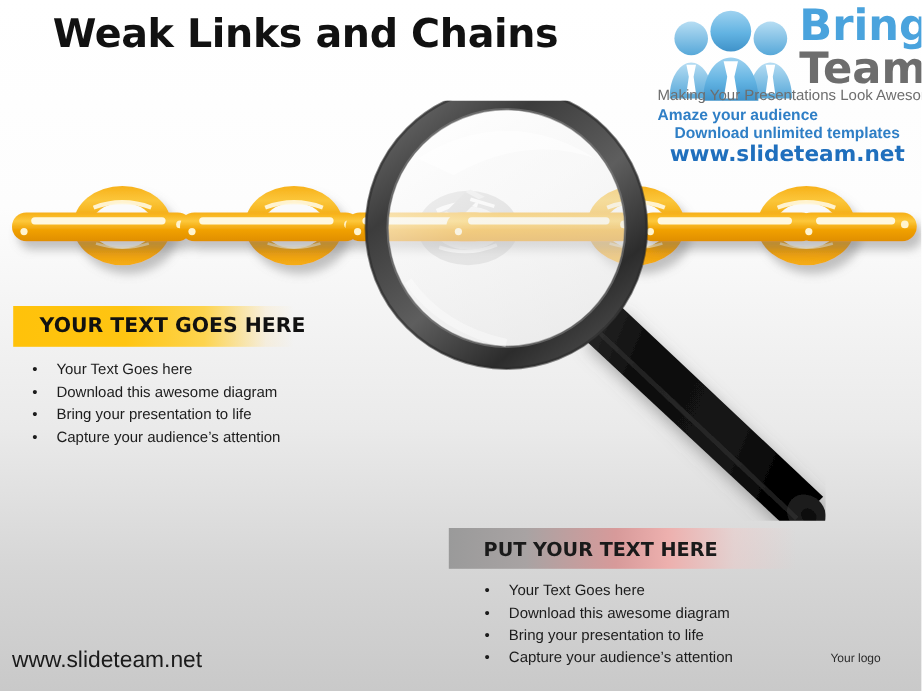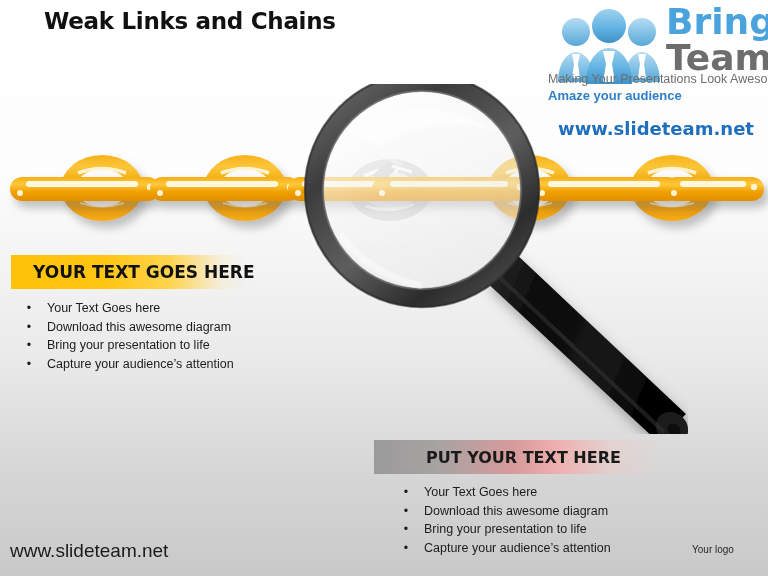--- a/index.html
+++ b/index.html
@@ -9,21 +9,21 @@
     background:#ffffff;
   }
   .slide{
     position:relative;width:768px;height:576px;overflow:hidden;
     background:linear-gradient(to bottom,#ffffff 0%,#fdfdfd 30%,#eaeaea 62%,#d6d6d6 82%,#c9c9c9 100%);
   }
 
   
   .title{
     position:absolute;left:44px;top:8px;
-    font-size:23px;font-weight:bold;color:#111;
+    font-size:33px;font-weight:bold;color:#111;
     letter-spacing:-0.3px;
     font-family:"DejaVu Sans","Liberation Sans",sans-serif;
     white-space:nowrap;
   }
 
   
   .logo{position:absolute;left:548px;top:2px;width:216px;height:140px;}
   .logo-top{position:relative;height:88px;}
   .logo-people{position:absolute;left:8px;top:4px;width:106px;height:80px;}
   .logo-slide{
@@ -77,21 +77,21 @@
   .bullet .txt{white-space:nowrap;}
 
   
   .block2{position:absolute;left:374px;top:440px;width:340px;}
   .bar-pink{
     width:290px;height:34px;
     background:linear-gradient(to right,#9a9a9a 0%,#a8a3a3 22%,#d79a9a 48%,#edb0ae 63%,rgba(240,200,198,0.45) 82%,rgba(255,255,255,0) 100%);
     display:flex;align-items:center;
   }
   .bar-pink .bt{
-    padding-left:52px;font-size:16px;font-weight:bold;color:#1a1a1a;
+    padding-left:29px;font-size:16px;font-weight:bold;color:#1a1a1a;
     font-family:"DejaVu Sans","Liberation Sans",sans-serif;white-space:nowrap;
   }
   .block2 .bullets{margin-top:9px;padding-left:14px;}
 
   
   .foot-url{
     position:absolute;left:10px;top:540px;
     font-size:19px;color:#1b1b1b;
     font-family:"Liberation Sans",sans-serif;white-space:nowrap;
   }
@@ -130,20 +130,21 @@
         <path d="M82 48 L90 48 L88 58 L90 72 L82 72 L84 58 Z" fill="#ffffff"></path>
         <circle cx="53" cy="20" r="17" fill="url(#pg)"></circle>
         <path d="M30 78 C30 54 42 42 53 42 C64 42 76 54 76 78 Z" fill="url(#pg)"></path>
         <path d="M47 45 L59 45 L56 58 L59 76 L47 76 L50 58 Z" fill="#ffffff"></path>
       </svg>
       <div class="logo-slide">Bring</div>
       <div class="logo-team">Team</div>
     </div>
     <div class="logo-tag">Making Your Presentations Look Awesome</div>
     <div class="logo-l1">Amaze your audience</div>
+    <div class="logo-l2">Download unlimited templates</div>
     <div class="logo-url">www.slideteam.net</div>
   </div>
 
   <svg class="chain-layer" viewBox="0 0 768 110">
     <defs>
       <linearGradient id="og" x1="0" y1="0" x2="0" y2="1">
         <stop offset="0%" stop-color="#f7b11a"></stop>
         <stop offset="18%" stop-color="#fbc63a"></stop>
         <stop offset="48%" stop-color="#f2a200"></stop>
         <stop offset="78%" stop-color="#e89600"></stop>

